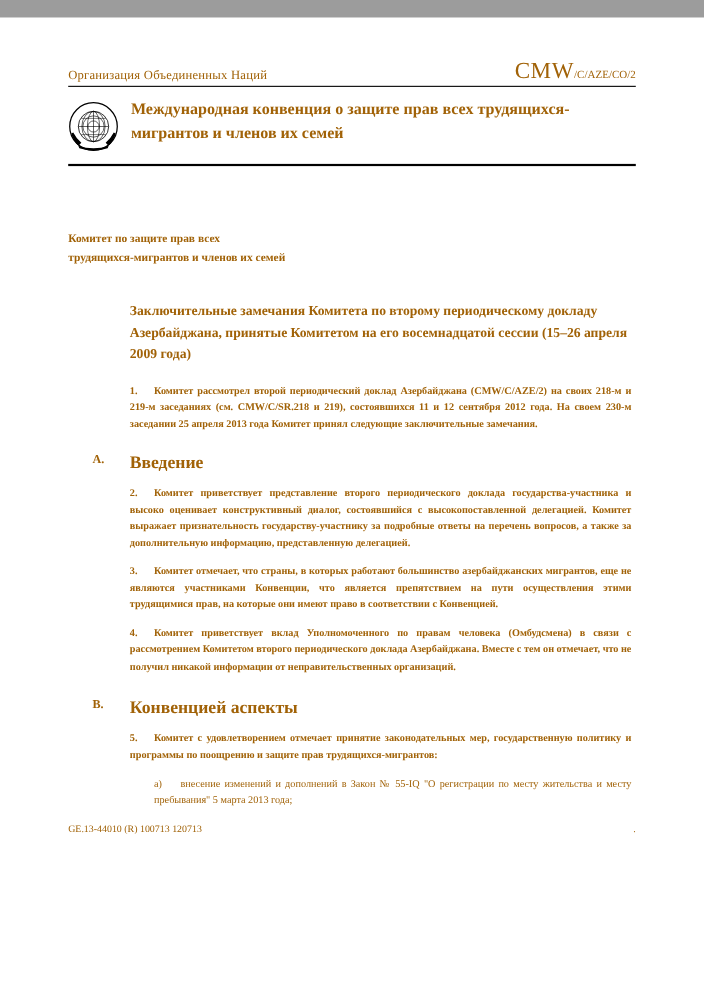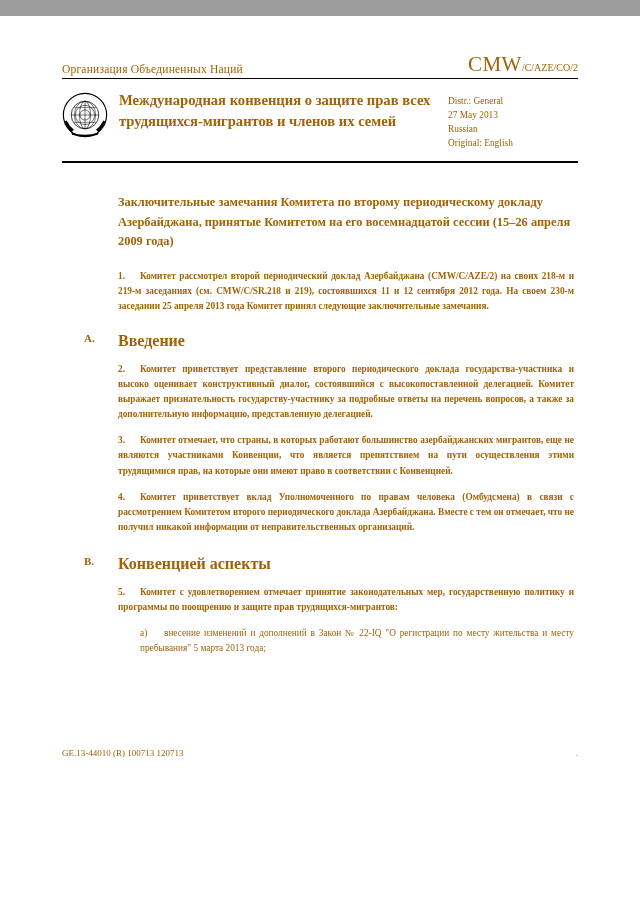--- a/index.html
+++ b/index.html
@@ -169,28 +169,24 @@
           <line x1="20" y1="50" x2="80" y2="50" stroke="#000" stroke-width="1.2"></line>
           <line x1="50" y1="20" x2="50" y2="80" stroke="#000" stroke-width="1.2"></line>
           <line x1="26" y1="34" x2="74" y2="34" stroke="#000" stroke-width="1"></line>
           <line x1="26" y1="66" x2="74" y2="66" stroke="#000" stroke-width="1"></line>
           <path d="M10 62 Q16 74 26 82 L20 88 Q10 78 6 64 Z" fill="#000"></path>
           <path d="M90 62 Q84 74 74 82 L80 88 Q90 78 94 64 Z" fill="#000"></path>
           <path d="M20 88 Q50 98 80 88 L78 93 Q50 102 22 93 Z" fill="#000"></path>
         </svg>
       </div>
       <div class="conv-title">Международная конвенция о защите прав всех трудящихся-мигрантов и членов их семей</div>
-      <div class="distr">
-        <div>Distr.: General</div>
-        <div>27 May 2013</div>
-        <div>Russian</div>
-        <div>Original: English</div>
-      </div>
-    </div>
-
+    </div>
+
+    <div class="committee" style="white-space:pre-line">Комитет по защите прав всех
+трудящихся-мигрантов и членов их семей</div>
 
     <div class="main">
 
       <h1 class="doc-title">Заключительные замечания Комитета по второму периодическому докладу Азербайджана, принятые Комитетом на его восемнадцатой сессии (15–26 апреля 2009 года)</h1>
 
       <p class="para">
         <span class="num">1.</span><span>Комитет рассмотрел второй периодический доклад Азербайджана (CMW/C/AZE/2) на своих 218-м и 219-м заседаниях (см. CMW/C/SR.218 и 219), состоявшихся 11 и 12 сентября 2012 года. На своем 230-м заседании 25 апреля 2013 года Комитет принял следующие заключительные замечания.</span>
       </p>
 
       <div class="sec-wrap" style="margin-top:18px;">
@@ -211,21 +207,21 @@
 
       <div class="sec-wrap" style="margin-top:20px;">
         <div style="position:relative;margin-bottom:12px;">
           <span class="sec-letter">В.</span>
           <span class="sec-text">Конвенцией аспекты</span>
         </div>
         <p class="para">
           <span class="num">5.</span><span>Комитет с удовлетворением отмечает принятие законодательных мер, государственную политику и программы по поощрению и защите прав трудящихся-мигрантов:</span>
         </p>
         <p class="sub">
-          <span class="num">a)</span><span>внесение изменений и дополнений в Закон № 22-IQ "О регистрации по месту жительства и месту пребывания" 5 марта 2013 года;</span>
+          <span class="num">a)</span><span>внесение изменений и дополнений в Закон № 55-IQ "О регистрации по месту жительства и месту пребывания" 5 марта 2013 года;</span>
         </p>
       </div>
 
     </div>
 
     <div class="footer">
       <span>GE.13-44010  (R)   100713   120713</span>
       <span class="dot">.</span>
     </div>
 

